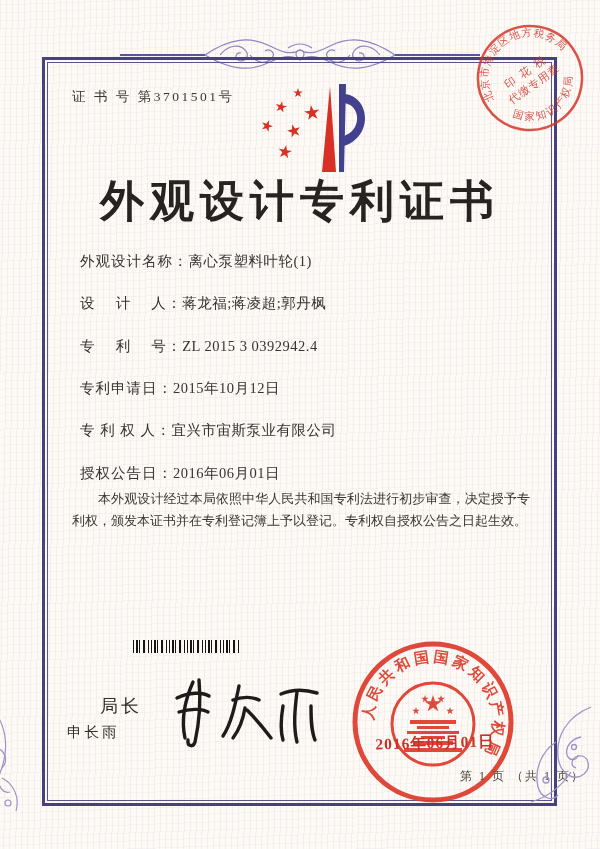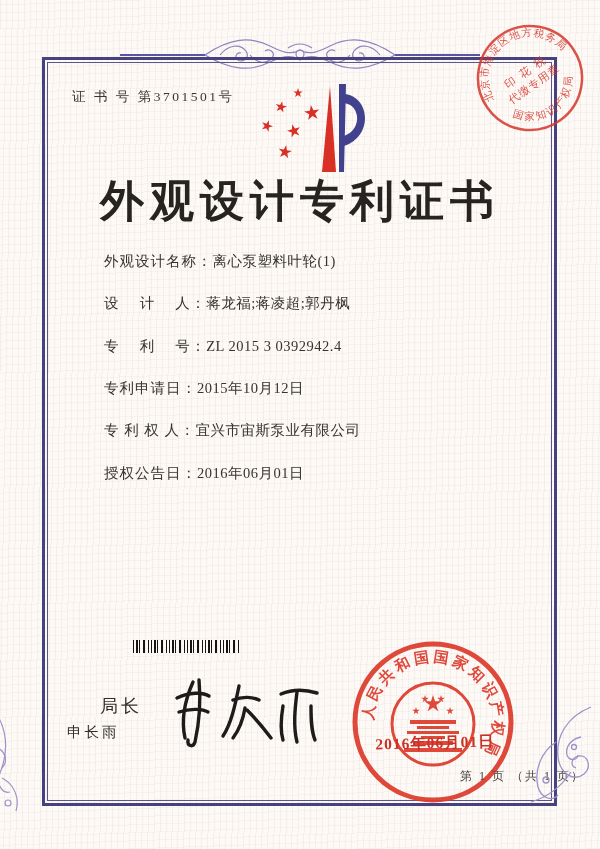--- a/index.html
+++ b/index.html
@@ -15,21 +15,21 @@
   }
   .abs{ position:absolute; }
   
   .frame{ position:absolute; left:42px; top:57px; right:43px; bottom:43px;
           border:3px solid #45427d; }
   .frame::after{ content:""; position:absolute; inset:2px; border:1px solid #5a568c; }
   .cert-number{ left:72px; top:88px; font-size:13.5px; letter-spacing:2.5px; color:#3a3733; }
   .title{ left:0; right:0; top:172px; text-align:center; font-size:44px; font-weight:bold;
           letter-spacing:6px; color:#262320; }
   .field-row{ left:80px; font-size:14.5px; color:#363330; white-space:nowrap; }
-  .field-row .lab{ letter-spacing:1px;margin-left:24px; }
+  .field-row .lab{ letter-spacing:1px; }
   .field-row .val{ letter-spacing:0.5px; }
   .body-text{ left:72px; top:488px; width:458px; font-size:13px; line-height:21.6px;
               text-align:justify; color:#39362f; }
   .body-text p{ text-indent:2em; }
   .barcode{ left:133px; top:640px; width:106px; height:13px;
     background:repeating-linear-gradient(90deg,
       #151515 0 1.5px, transparent 1.5px 3px,
       #151515 3px 5.5px, transparent 5.5px 6.5px,
       #151515 6.5px 7.5px, transparent 7.5px 10.5px,
       #151515 10.5px 12px, transparent 12px 15px,
@@ -98,20 +98,21 @@
   <span class="lab">专利申请日：</span><span class="val">2015年10月12日</span>
 </div>
 <div class="abs field-row" style="top:421px">
   <span class="lab">专 利 权 人：</span><span class="val">宜兴市宙斯泵业有限公司</span>
 </div>
 <div class="abs field-row" style="top:464px">
   <span class="lab">授权公告日：</span><span class="val">2016年06月01日</span>
 </div>
 
 <div class="abs body-text">
+  <p>本外观设计经过本局依照中华人民共和国专利法进行初步审查，决定授予专利权，颁发本证书并在专利登记簿上予以登记。专利权自授权公告之日起生效。</p>
 </div>
 
 <div class="abs barcode"></div>
 
 <div class="abs director-label">局长</div>
 <div class="abs director-name">申长雨</div>
 
 <svg class="abs" style="left:155px;top:672px;" width="175" height="80" viewBox="0 0 175 80">
   <g stroke="#1d1c1b" stroke-width="3.4" fill="none" stroke-linecap="round">
     <path d="M38,10 C30,28 26,48 30,66"></path>

